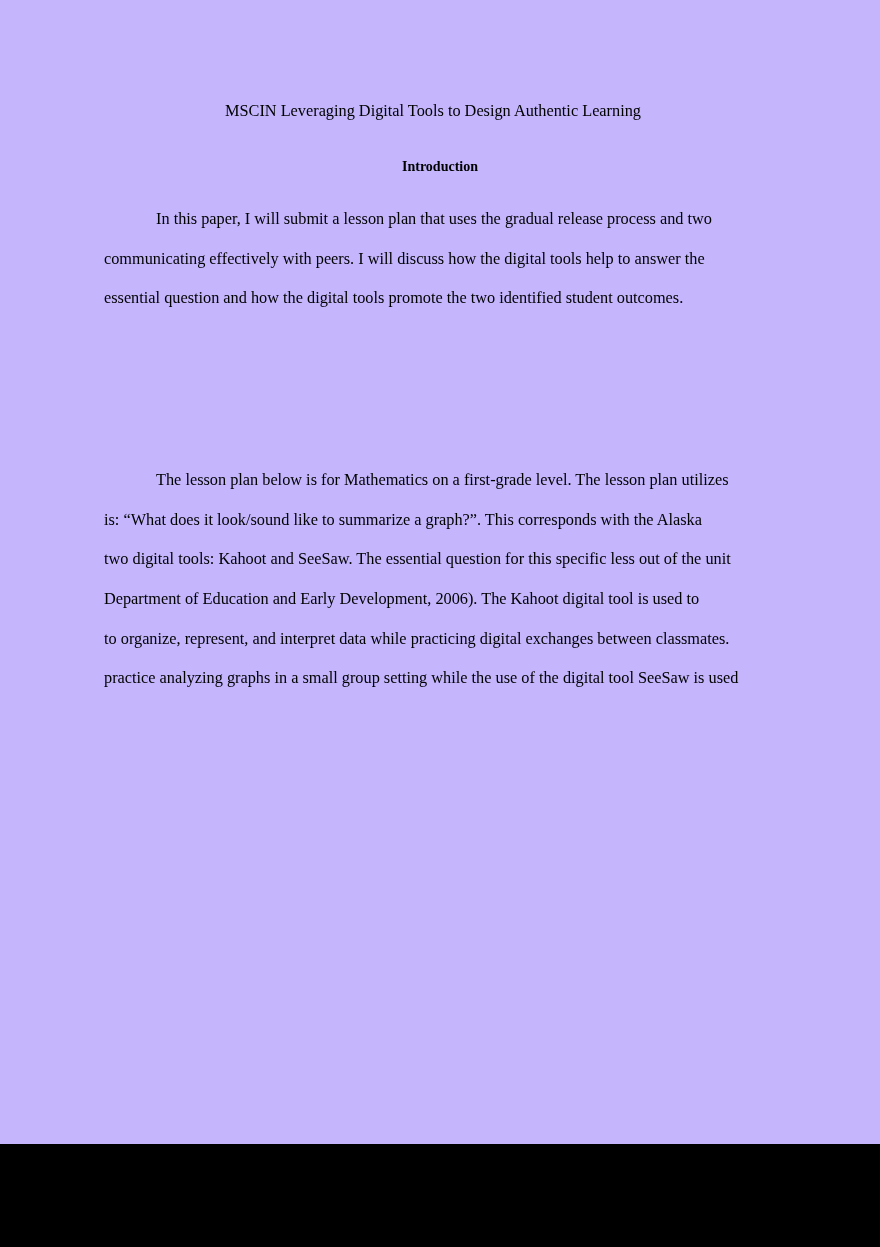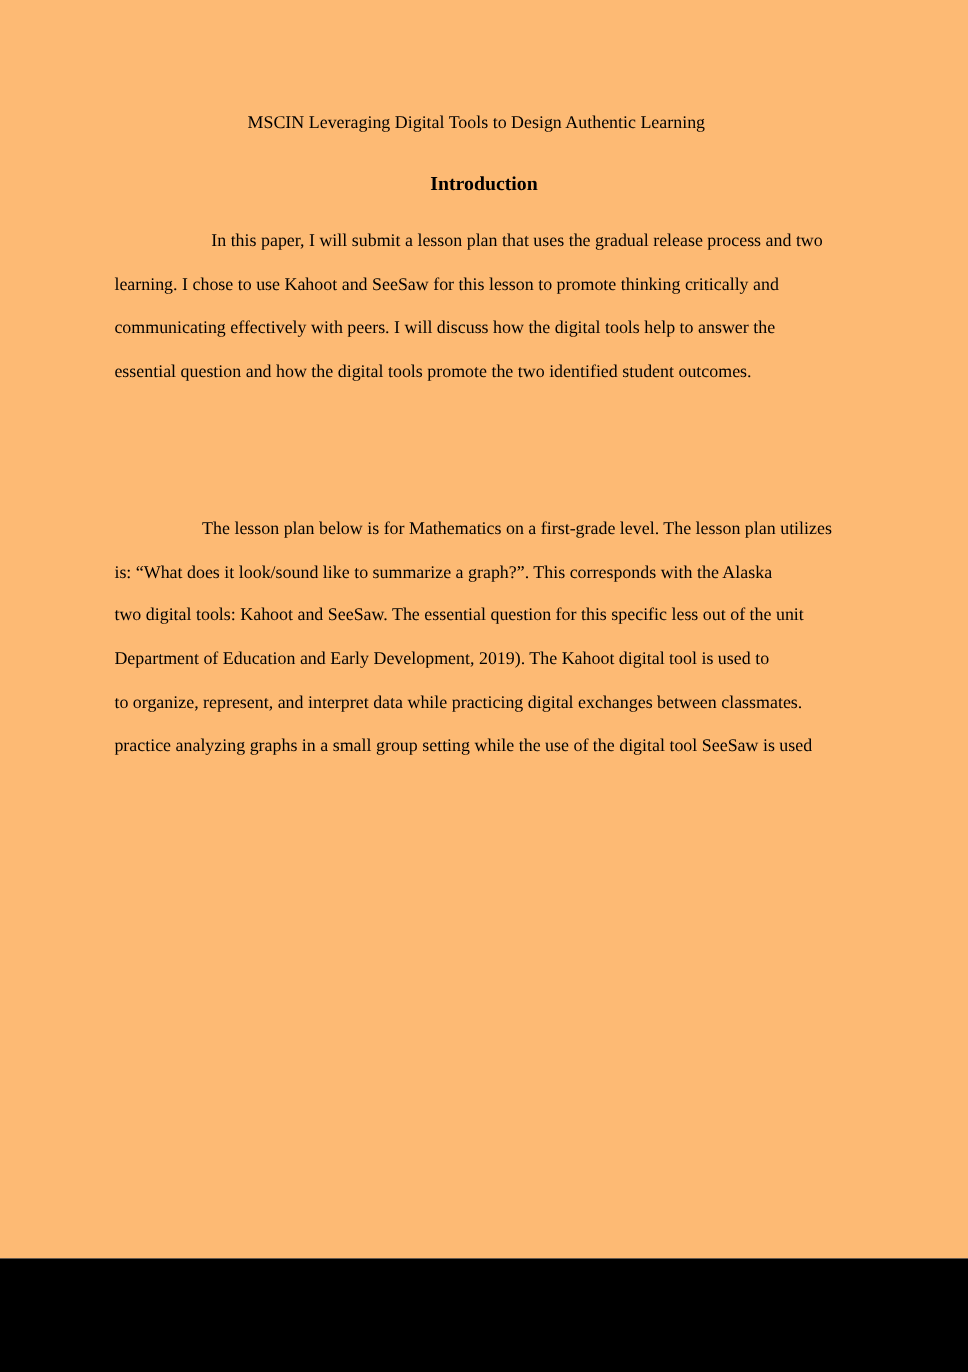--- a/index.html
+++ b/index.html
@@ -14,59 +14,58 @@
       overflow: hidden;
       font-family: "Liberation Serif", "DejaVu Serif", serif;
       color: #000000;
     }
     .page {
       position: absolute;
       left: 0;
       top: 0;
       width: 880px;
       height: 1144px;
-      background: #fdba74;
+      background: #c4b5fd;
     }
     .title {
       position: absolute;
       top: 100px;
       left: 0;
       width: 866px;
       text-align: center;
       font-size: 16.3px;
       line-height: 22px;
       white-space: nowrap;
     }
     .heading {
       position: absolute;
       left: 0;
       width: 880px;
       text-align: center;
       font-weight: bold;
-      font-size: 18px;
+      font-size: 14px;
       line-height: 22px;
       white-space: nowrap;
     }
     .heading.intro { top: 156px; }
     .heading.plan { top: 418px; }
     .para {
       position: absolute;
       left: 104px;
       width: 680px;
       font-size: 16.3px;
     }
     .para .line {
       display: block;
       height: 39.7px;
       line-height: 22px;
       white-space: nowrap;
     }
     .para .line.indent {
       padding-left: 52px;
-      text-align: center;
     }
     .para.p1 { top: 208px; }
     .para.p2 { top: 469px; }
     .bottom-bar {
       position: absolute;
       left: 0;
       top: 1144px;
       width: 880px;
       height: 103px;
       background: #000000;
@@ -75,29 +74,28 @@
 </head>
 <body>
 
 <div class="page">
   <div class="title">MSCIN Leveraging Digital Tools to Design Authentic Learning</div>
 
   <div class="heading intro">Introduction</div>
 
   <div class="para p1">
     <span class="line indent">In this paper, I will submit a lesson plan that uses the gradual release process and two</span>
-    <span class="line">learning. I chose to use Kahoot and SeeSaw for this lesson to promote thinking critically and</span>
     <span class="line">communicating effectively with peers. I will discuss how the digital tools help to answer the</span>
     <span class="line">essential question and how the digital tools promote the two identified student outcomes.</span>
   </div>
 
 
   <div class="para p2">
     <span class="line indent">The lesson plan below is for Mathematics on a first-grade level. The lesson plan utilizes</span>
     <span class="line">is: “What does it look/sound like to summarize a graph?”. This corresponds with the Alaska</span>
     <span class="line">two digital tools: Kahoot and SeeSaw. The essential question for this specific less out of the unit</span>
-    <span class="line">Department of Education and Early Development, 2019). The Kahoot digital tool is used to</span>
+    <span class="line">Department of Education and Early Development, 2006). The Kahoot digital tool is used to</span>
     <span class="line">to organize, represent, and interpret data while practicing digital exchanges between classmates.</span>
     <span class="line">practice analyzing graphs in a small group setting while the use of the digital tool SeeSaw is used</span>
   </div>
 </div>
 
 <div class="bottom-bar"></div>
 
 </body></html>

